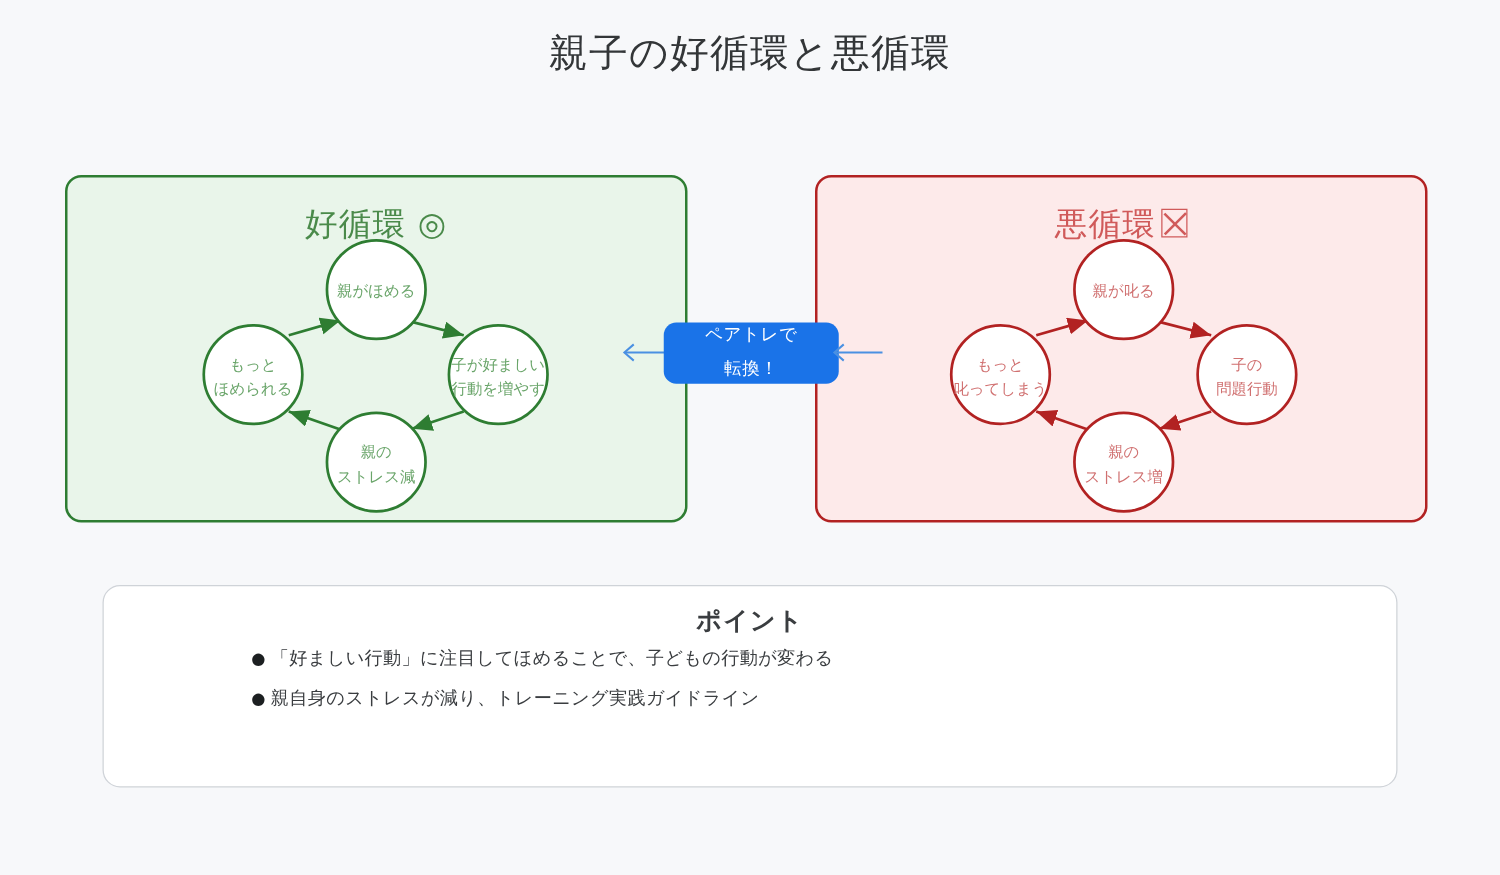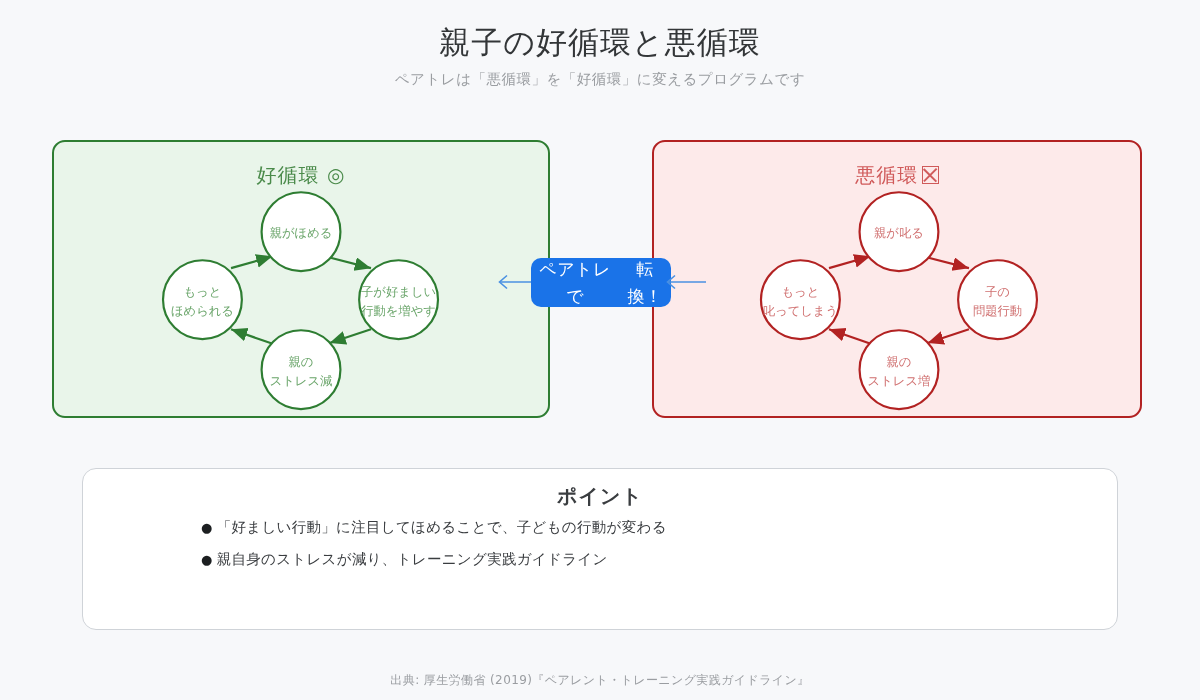--- a/index.html
+++ b/index.html
@@ -64,21 +64,21 @@
     width: 490px;
     height: 278px;
     background: #fdeaea;
     border: 2.5px solid #b22222;
   }
   .panel-title {
     position: absolute;
     top: 20px;
     width: 100%;
     text-align: center;
-    font-size: 20px;
+    font-size: 26px;
     font-weight: 400;
     letter-spacing: 1px;
   }
   .panel-good .panel-title { color: #4a8a4a; }
   .panel-bad  .panel-title { color: #d05a5a; }
 
   .cycle-svg {
     position: absolute;
     left: 0;
     top: 0;
@@ -122,26 +122,26 @@
   
   .convert-badge {
     position: absolute;
     left: 531px;
     top: 258px;
     width: 140px;
     height: 49px;
     background: #1a73e8;
     border-radius: 10px;
     color: #ffffff;
-    font-size: 17px;
+    font-size: 14px;
     line-height: 1.55;
     display: flex;
-    flex-direction: row;
+    flex-direction: column;
     align-items: center;
-    justify-content: flex-end;
+    justify-content: space-between;
     text-align: center;
     letter-spacing: 0.5px;
   }
   .arrow-svg {
     position: absolute;
     top: 270px;
     height: 24px;
     overflow: visible;
   }
   .arrow-left-outer { left: 496px; width: 42px; }
@@ -224,21 +224,20 @@
   }
   .tofu::before { transform: translate(-50%,-50%) rotate(45deg); }
   .tofu::after  { transform: translate(-50%,-50%) rotate(-45deg); }
 </style>
 </head>
 <body>
 
 <div id="stage">
 
   <div class="title">親子の好循環と悪循環</div>
-  <div class="subtitle">ペアトレは「悪循環」を「好循環」に変えるプログラムです</div>
 
   <div class="panel panel-good">
     <div class="panel-title">好循環 ◎</div>
 
     <svg class="cycle-svg" viewBox="0 0 498 278">
       <defs>
         <marker id="arrowGood" markerWidth="9" markerHeight="9" refX="7.5" refY="3.2" orient="auto">
           <path d="M0,0 L7.5,3.2 L0,6.4 z" fill="#2e7d32"></path>
         </marker>
       </defs>
@@ -321,15 +320,14 @@
     <ul class="points-list">
       <li>
         <span class="bullet-dot">●</span><span>「好ましい行動」に注目してほめることで、子どもの行動が変わる</span>
       </li>
       <li>
         <span class="bullet-dot">●</span><span>親自身のストレスが減り、トレーニング実践ガイドライン</span>
       </li>
     </ul>
   </div>
 
-  <div class="footer">出典: 厚生労働省 (2019)『ペアレント・トレーニング実践ガイドライン』</div>
 
 </div>
 
 </body></html>

